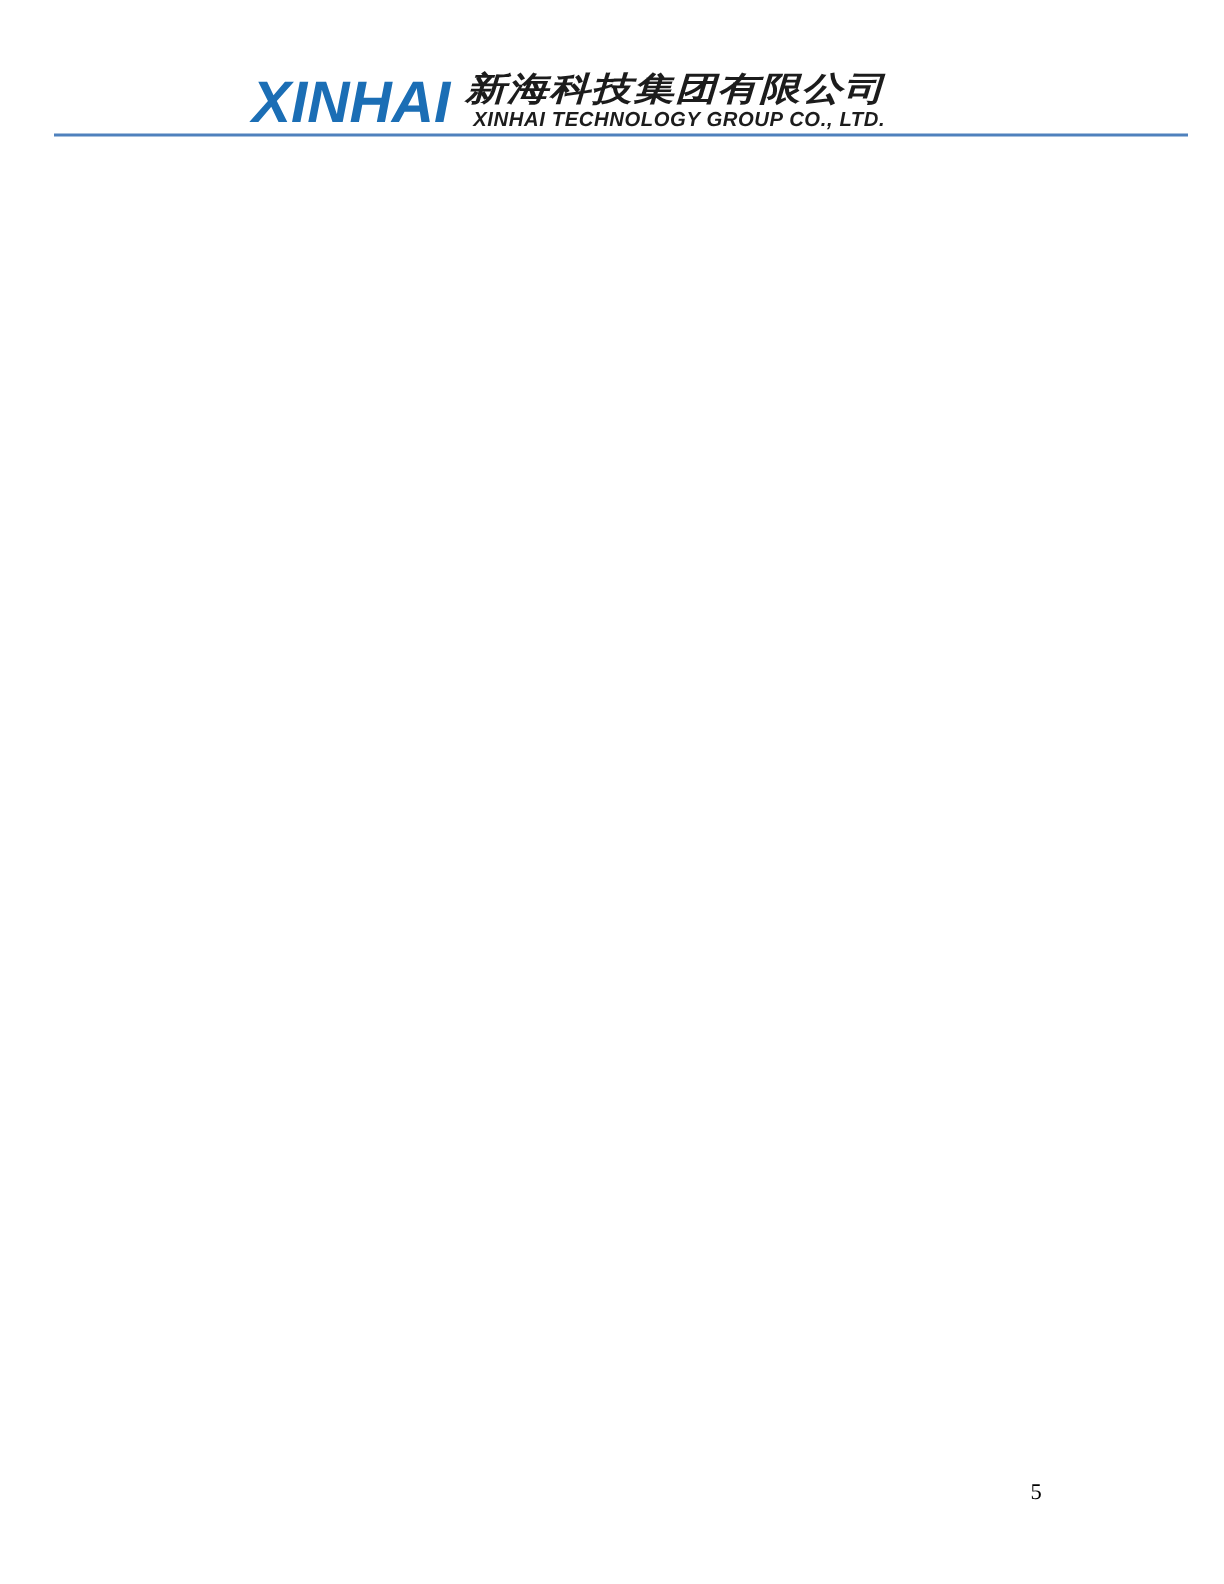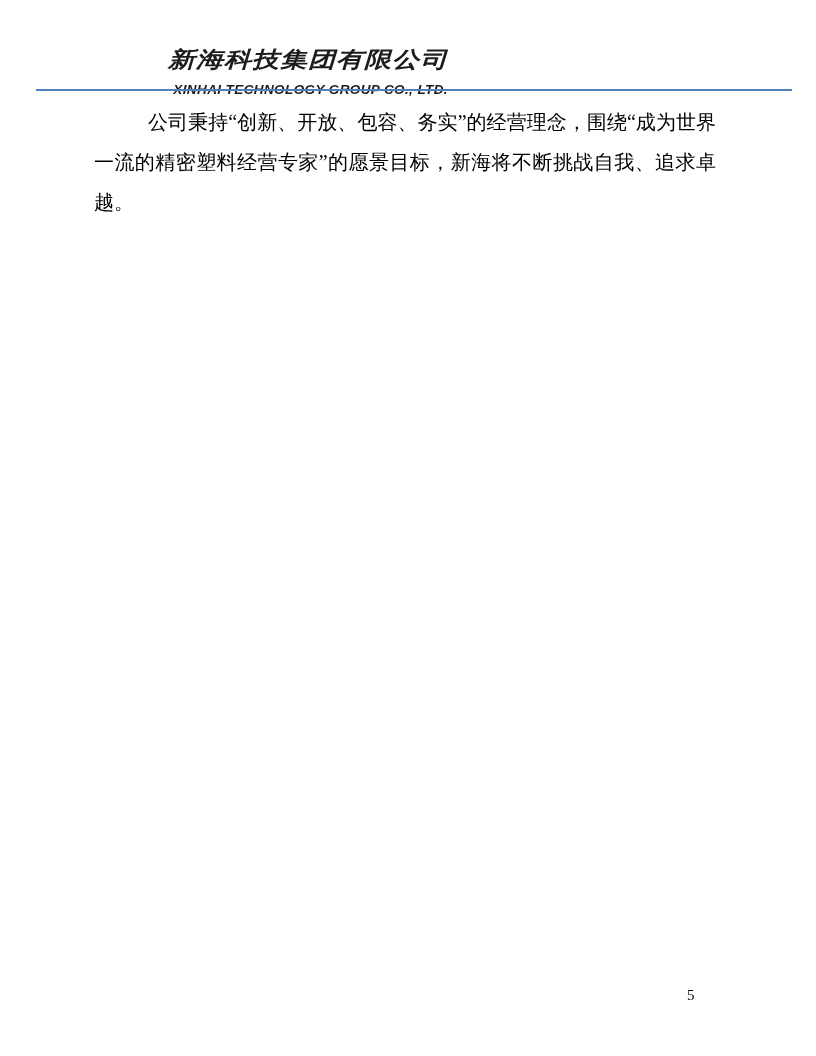--- a/index.html
+++ b/index.html
@@ -49,21 +49,21 @@
     transform: scaleY(0.82);
     transform-origin: center bottom;
     white-space: nowrap;
   }
   .name-en {
     font-family: "Liberation Sans", "DejaVu Sans", sans-serif;
     font-weight: bold;
     font-style: italic;
     font-size: 13.5px;
     line-height: 1;
-    margin-top: 12px;
+    margin-top: 2px;
     letter-spacing: 0.4px;
     color: #1c1c1c;
     white-space: nowrap;
   }
   .header-rule {
     position: absolute;
     top: 89px;
     left: 36px;
     width: 756px;
     height: 0;
@@ -90,25 +90,25 @@
     line-height: 1.2;
     color: #000000;
   }
 </style>
 </head>
 <body>
 
 <div class="page">
 
   <div class="logo-row">
+    <span class="wordmark">XINHAI</span>
     <div class="logo-names">
       <span class="name-cn">新海科技集团有限公司</span>
       <span class="name-en">XINHAI TECHNOLOGY GROUP CO., LTD.</span>
     </div>
   </div>
 
   <div class="header-rule"></div>
 
-  <p class="body-paragraph">公司秉持“创新、开放、包容、务实”的经营理念，围绕“成为世界一流的精密塑料经营专家”的愿景目标，新海将不断挑战自我、追求卓越。</p>
 
   <span class="page-number">5</span>
 
 </div>
 
 </body></html>

